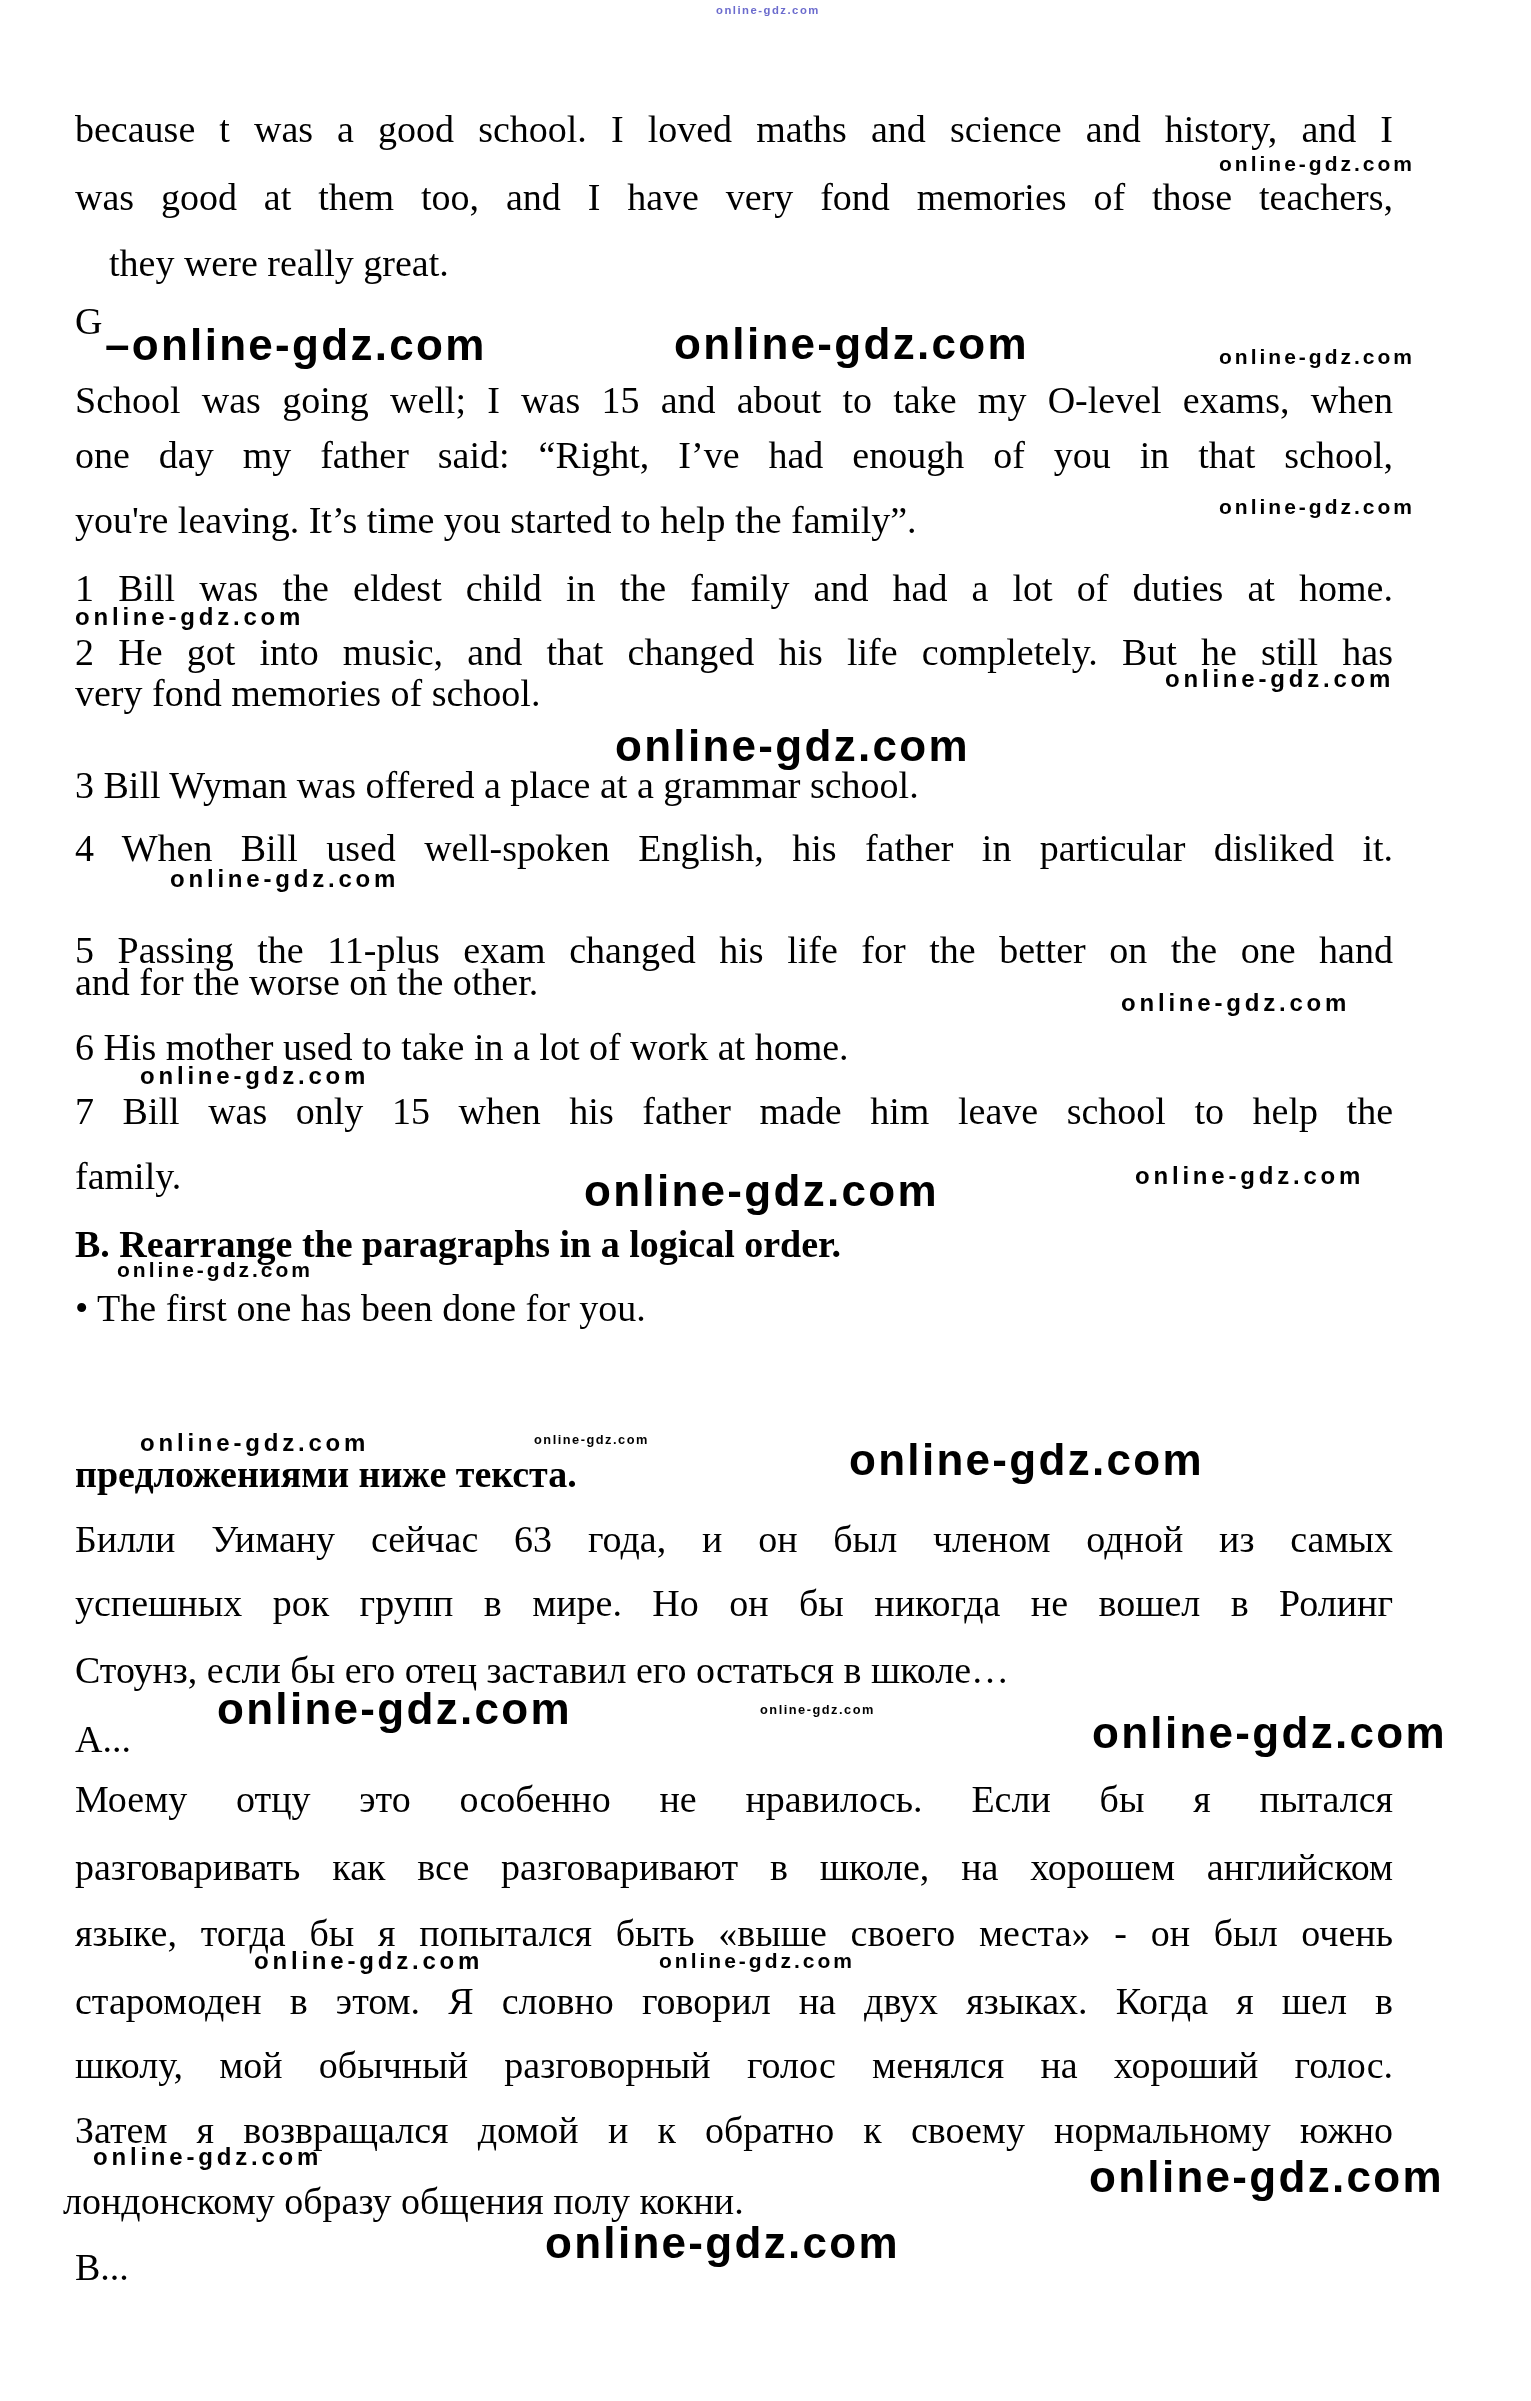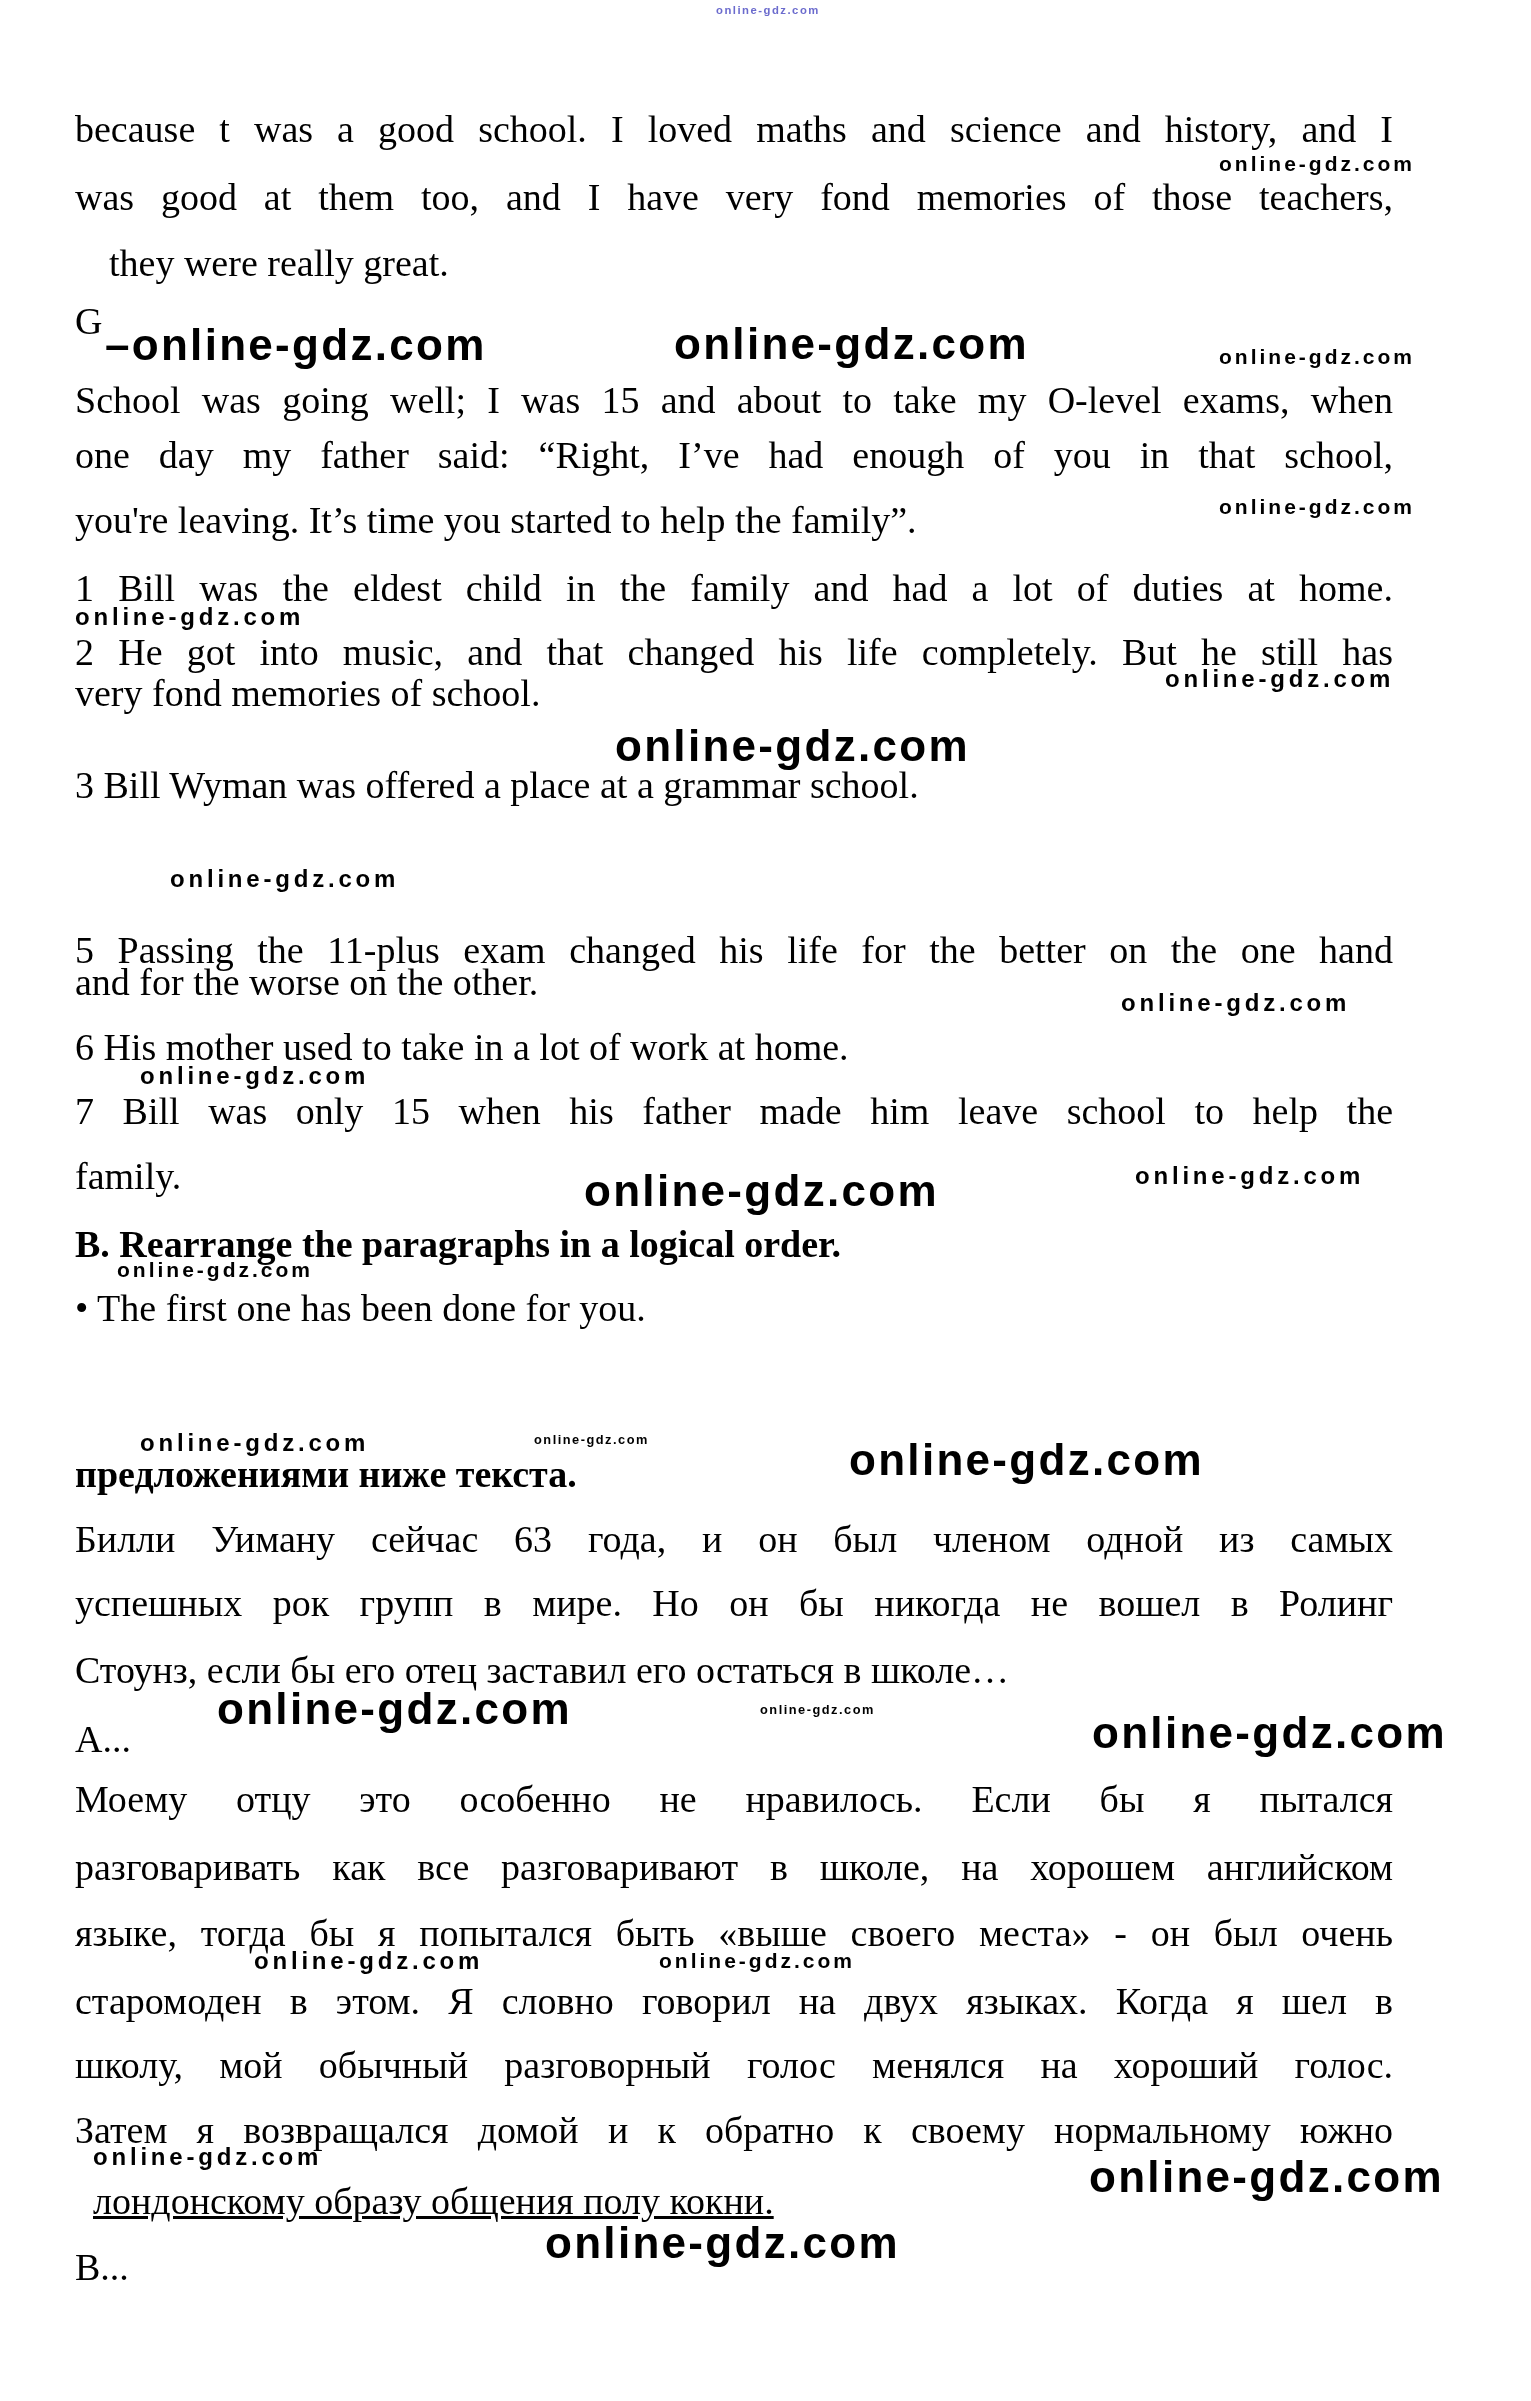--- a/index.html
+++ b/index.html
@@ -49,39 +49,40 @@
     <div class="ln j" style="left: 75px; top: 178px;">was good at them too, and I have very fond memories of those teachers,</div>
     <div class="ln" style="left: 77px; top: 244px; margin-left: 32px;">they were really great.</div>
     <div class="ln" style="left: 75px; top: 302px;">G</div>
     <div class="ln j" style="left: 75px; top: 381px;">School was going well; I was 15 and about to take my O-level exams, when</div>
     <div class="ln j" style="left: 75px; top: 436px;">one day my father said: “Right, I’ve had enough of you in that school,</div>
     <div class="ln" style="left: 75px; top: 501px;">you're leaving. It’s time you started to help the family”.</div>
     <div class="ln j" style="left: 75px; top: 569px;">1 Bill was the eldest child in the family and had a lot of duties at home.</div>
     <div class="ln j" style="left: 75px; top: 633px;">2 He got into music, and that changed his life completely. But he still has</div>
     <div class="ln" style="left: 75px; top: 674px;">very fond memories of school.</div>
     <div class="ln" style="left: 75px; top: 766px;">3 Bill Wyman was offered a place at a grammar school.</div>
+    <div class="ln j" style="left: 75px; top: 829px;">4 When Bill used well-spoken English, his father in particular disliked it.</div>
     <div class="ln j" style="left: 75px; top: 895px; margin-top: 36px;">5 Passing the 11-plus exam changed his life for the better on the one hand</div>
     <div class="ln" style="left: 75px; top: 963px;">and for the worse on the other.</div>
     <div class="ln" style="left: 75px; top: 1028px;">6 His mother used to take in a lot of work at home.</div>
     <div class="ln j" style="left: 75px; top: 1092px;">7 Bill was only 15 when his father made him leave school to help the</div>
     <div class="ln" style="left: 75px; top: 1157px;">family.</div>
     <div class="ln b" style="left: 75px; top: 1225px;">B. Rearrange the paragraphs in a logical order.</div>
     <div class="ln" style="left: 75px; top: 1289px;">• The first one has been done for you.</div>
     <div class="ln b" style="left: 75px; top: 1455px; text-align: center;">предложениями ниже текста.</div>
     <div class="ln j" style="left: 75px; top: 1520px;">Билли Уиману сейчас 63 года, и он был членом одной из самых</div>
     <div class="ln j" style="left: 75px; top: 1584px;">успешных рок групп в мире. Но он бы никогда не вошел в Ролинг</div>
     <div class="ln" style="left: 75px; top: 1651px;">Стоунз, если бы его отец заставил его остаться в школе…</div>
     <div class="ln" style="left: 75px; top: 1720px;">А...</div>
     <div class="ln j" style="left: 75px; top: 1780px;">Моему отцу это особенно не нравилось. Если бы я пытался</div>
     <div class="ln j" style="left: 75px; top: 1848px;">разговаривать как все разговаривают в школе, на хорошем английском</div>
     <div class="ln j" style="left: 75px; top: 1914px;">языке, тогда бы я попытался быть «выше своего места» - он был очень</div>
     <div class="ln j" style="left: 75px; top: 1982px;">старомоден в этом. Я словно говорил на двух языках. Когда я шел в</div>
     <div class="ln j" style="left: 75px; top: 2046px;">школу, мой обычный разговорный голос менялся на хороший голос.</div>
     <div class="ln j" style="left: 75px; top: 2111px;">Затем я возвращался домой и к обратно к своему нормальному южно</div>
-    <div class="ln" style="left: 93px; top: 2182px; text-decoration: underline;">лондонскому образу общения полу кокни.</div>
+    <div class="ln" style="left: 63px; top: 2182px;">лондонскому образу общения полу кокни.</div>
     <div class="ln" style="left: 75px; top: 2248px;">В...</div>
     <div class="wm top" style="left: 716px; top: 3.8px;">online-gdz.com</div>
     <div class="wm sm" style="left: 1219px; top: 152px;">online-gdz.com</div>
     <div class="wm lg" style="left: 105px; top: 320px;">–online-gdz.com</div>
     <div class="wm lg" style="left: 674px; top: 319px;">online-gdz.com</div>
     <div class="wm sm" style="left: 1219px; top: 345px;">online-gdz.com</div>
     <div class="wm sm" style="left: 1219px; top: 495px;">online-gdz.com</div>
     <div class="wm md" style="left: 75px; top: 603px;">online-gdz.com</div>
     <div class="wm md" style="left: 1165px; top: 665px;">online-gdz.com</div>
     <div class="wm lg" style="left: 615px; top: 721px;">online-gdz.com</div>

